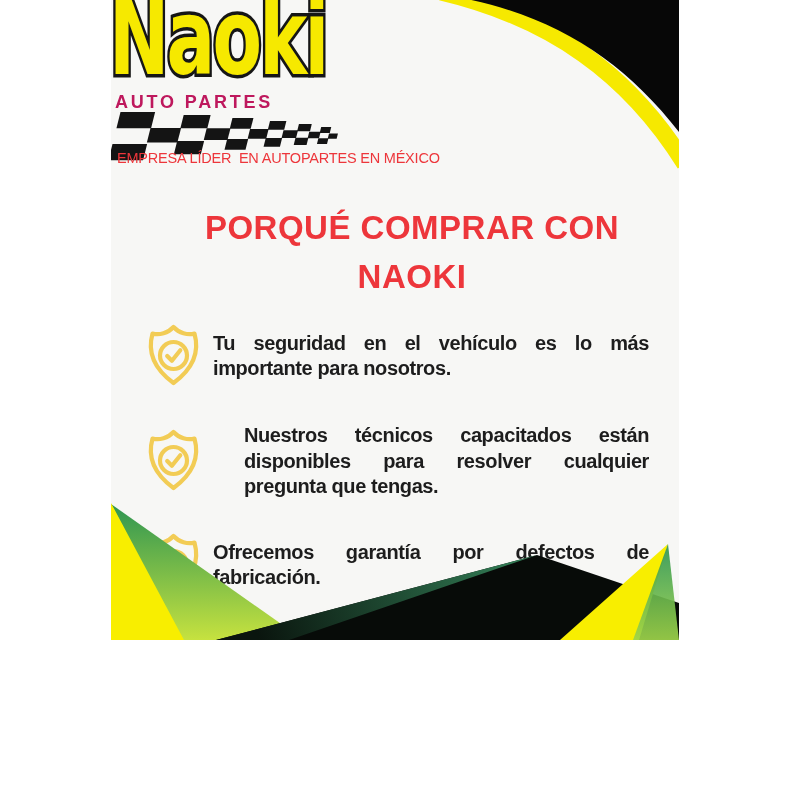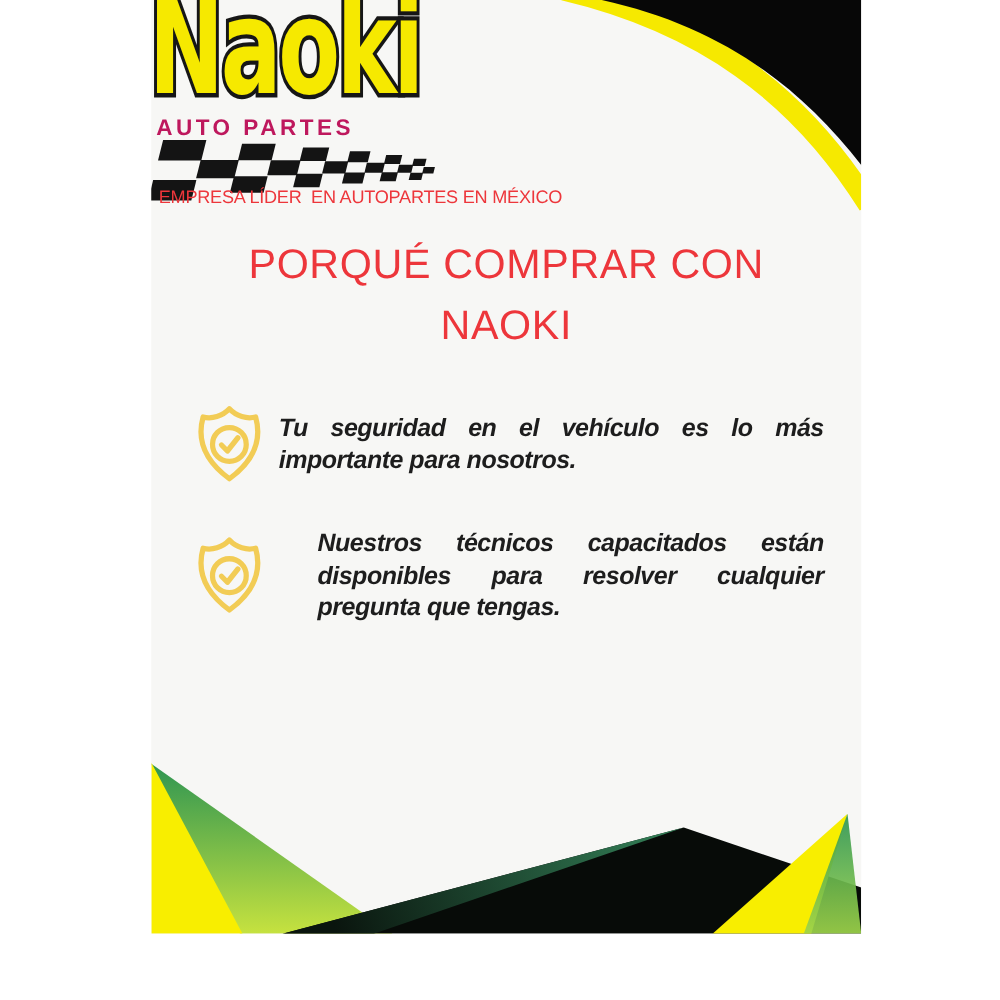--- a/index.html
+++ b/index.html
@@ -1,21 +1,21 @@
 <!DOCTYPE html>
 <html style="--paper: #f7f7f5; --brand_yellow: #F6E900; --accent_red: #ED363B; --icon_gold: #F2CC55; --text_dark: #1D1D1D; --decor_yellow: #F8EE00; --decor_green: #2E9552; --decor_green_light: #C6E23F; --decor_dark: #070B08;"><head>
 <meta charset="utf-8">
 <style>
   html,body{margin:0;padding:0;}
   body{
     width:800px;height:800px;position:relative;overflow:hidden;
     background:#ffffff;font-family:"Liberation Sans",sans-serif;
   }
   .poster{
-    position:absolute;left:121px;top:0;width:568px;height:747px;
+    position:absolute;left:111px;top:0;width:568px;height:640px;
     background:var(--paper,#f7f7f5);overflow:hidden;
   }
   
   .corner-svg{position:absolute;top:0;right:0;width:568px;height:220px;pointer-events:none;}
   
   .logo-text{
     position:absolute;left:-2px;top:-18px;margin:0;
     font-family:"DejaVu Sans",sans-serif;font-weight:bold;font-size:106px;line-height:1.05;
     letter-spacing:-4px;color:var(--brand_yellow,#F6E900);
     -webkit-text-stroke:7px #161616;paint-order:stroke fill;
@@ -25,35 +25,35 @@
     position:absolute;left:4px;top:92px;margin:0;
     font-size:18px;font-weight:bold;letter-spacing:2.8px;color:#be185d;white-space:nowrap;
   }
   .flag-svg{position:absolute;left:-6px;top:110px;width:250px;height:56px;}
   .tagline{
     position:absolute;left:6px;top:150px;margin:0;
     font-size:14.5px;font-weight:normal;letter-spacing:-0.2px;
     color:var(--accent_red,#ED363B);white-space:pre;
   }
   .heading{
-    position:absolute;left:34px;top:186px;width:500px;margin:0;
-    text-align:center;font-size:33px;font-weight:400;line-height:49px;
+    position:absolute;left:34px;top:186px;width:500px;margin:17px;
+    text-align:center;font-size:33px;font-weight:700;line-height:49px;
     letter-spacing:0.5px;color:var(--accent_red,#ED363B);
   }
   
   .benefit{
     position:absolute;left:30px;width:508px;
     display:flex;align-items:center;gap:7px;
   }
   .bicon{flex:none;width:65px;height:66px;display:block;}
   .btext{
     margin:0;flex:1;
     font-size:20px;font-weight:bold;line-height:25.5px;letter-spacing:-0.4px;
     color:var(--text_dark,#1D1D1D);
-    text-align:justify;text-align-last:left;font-style:italic;
+    text-align:justify;text-align-last:left;
   }
   .b1{top:323px;} .b2{top:423px;gap:38px;} .b3{top:532px;}
   .bottom-svg{position:absolute;left:0;bottom:0;width:568px;height:200px;pointer-events:none;}
 </style>
 </head>
 <body>
 
 <div class="poster">
 
   <svg class="corner-svg" viewBox="0 0 568 220" aria-hidden="true">
@@ -106,20 +106,30 @@
     <svg class="bicon" viewBox="0 0 64 66" aria-hidden="true">
       <g fill="none" style="stroke:var(--icon_gold,#F2CC55)" stroke-width="4.2" stroke-linejoin="round" stroke-linecap="round">
         <path d="M32 4 C37.5 10 46 12.4 53 10.6 C56.5 23 56.5 42 32 60 C7.5 42 7.5 23 11 10.6 C18 12.4 26.5 10 32 4 Z"></path>
         <circle cx="32" cy="32.5" r="13.5"></circle>
         <path d="M25.7 33 L30.4 37.8 L38.8 27.2"></path>
       </g>
     </svg>
     <p class="btext">Nuestros técnicos capacitados están disponibles para resolver cualquier pregunta que tengas.</p>
   </div>
 
+  <div class="benefit b3">
+    <svg class="bicon" viewBox="0 0 64 66" aria-hidden="true">
+      <g fill="none" style="stroke:var(--icon_gold,#F2CC55)" stroke-width="4.2" stroke-linejoin="round" stroke-linecap="round">
+        <path d="M32 4 C37.5 10 46 12.4 53 10.6 C56.5 23 56.5 42 32 60 C7.5 42 7.5 23 11 10.6 C18 12.4 26.5 10 32 4 Z"></path>
+        <circle cx="32" cy="32.5" r="13.5"></circle>
+        <path d="M25.7 33 L30.4 37.8 L38.8 27.2"></path>
+      </g>
+    </svg>
+    <p class="btext">Ofrecemos garantía por defectos de fabricación.</p>
+  </div>
 
   <svg class="bottom-svg" viewBox="0 0 568 200" aria-hidden="true">
     <defs>
       <linearGradient id="gLeft" x1="0" y1="0" x2="0" y2="1">
         <stop offset="0" style="stop-color:var(--decor_green,#2E9552)"></stop>
         <stop offset="1" style="stop-color:var(--decor_green_light,#C6E23F)"></stop>
       </linearGradient>
       <linearGradient id="gFace" gradientUnits="userSpaceOnUse" x1="426" y1="115" x2="150" y2="205">
         <stop offset="0" stop-color="#35845A"></stop>
         <stop offset="1" stop-color="#0A150E"></stop>

